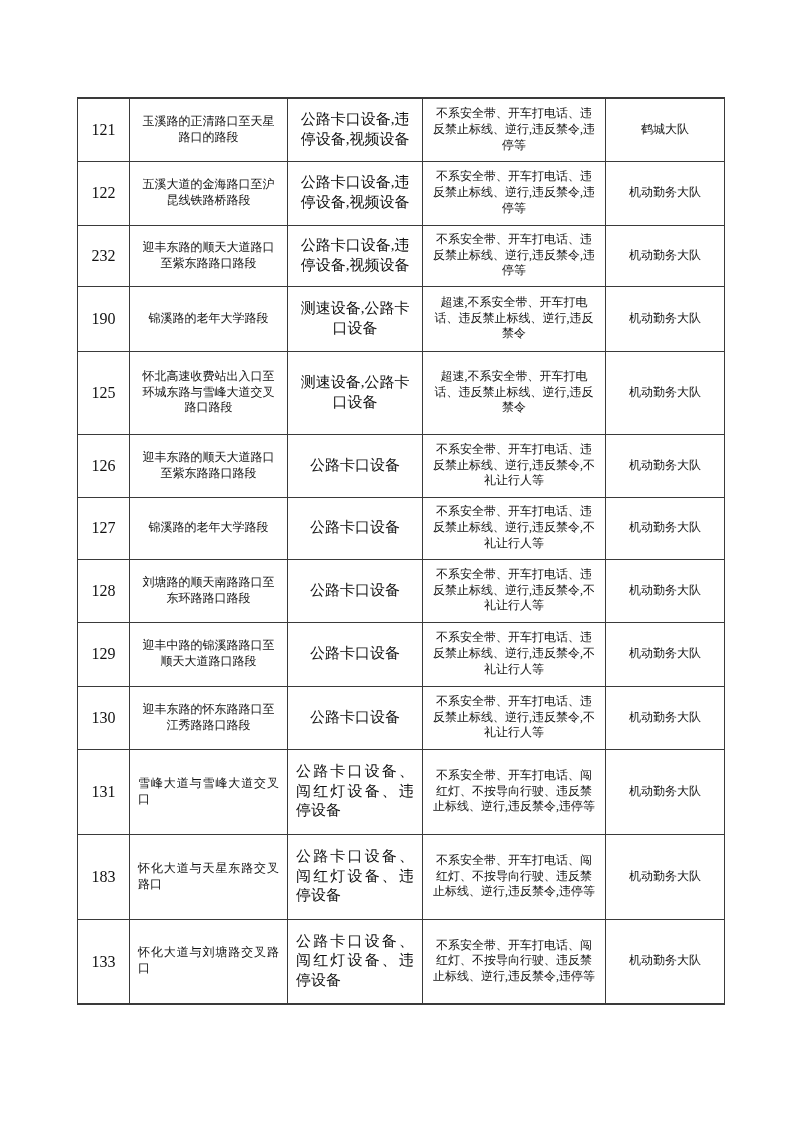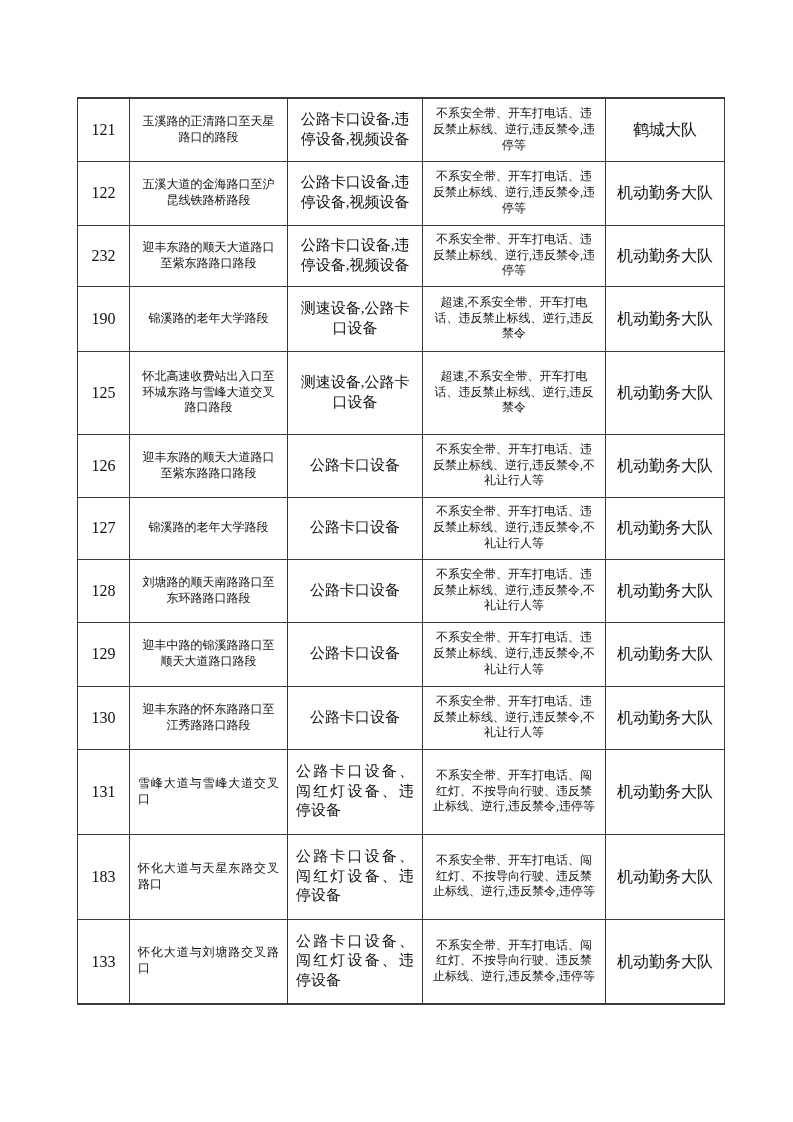--- a/index.html
+++ b/index.html
@@ -32,21 +32,21 @@
     padding: 2px 8px;
     line-height: 1.32;
     text-align: center;
     word-break: break-all;
     overflow: hidden;
   }
   td.c-num   { font-size: 16px; padding: 2px 2px; }
   td.c-road  { font-size: 12px; }
   td.c-equip { font-size: 15px; padding: 2px 6px; }
   td.c-viol  { font-size: 12px; padding: 2px 7px; }
-  td.c-unit  { font-size: 16px; padding: 2px 4px; }
+  td.c-unit  { font-size: 12px; padding: 2px 4px; }
 
   
   tr:nth-child(1)  { height: 63px; }
   tr:nth-child(2)  { height: 64px; }
   tr:nth-child(3)  { height: 61px; }
   tr:nth-child(4)  { height: 65px; }
   tr:nth-child(5)  { height: 83px; }
   tr:nth-child(6)  { height: 63px; }
   tr:nth-child(7)  { height: 62px; }
   tr:nth-child(8)  { height: 63px; }

